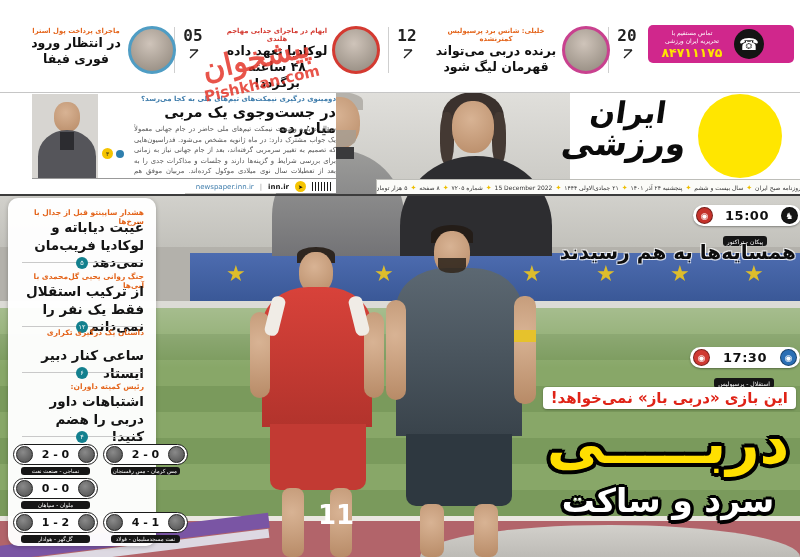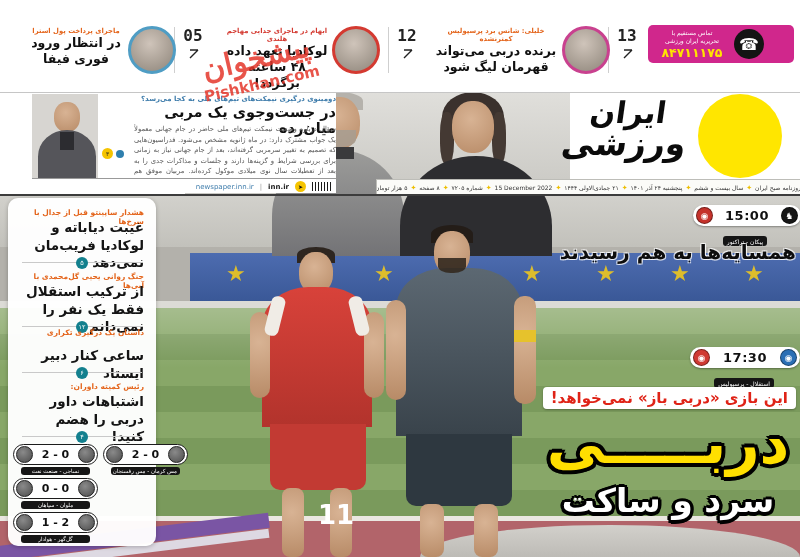--- a/index.html
+++ b/index.html
@@ -285,20 +285,28 @@
       <div class="scorelabel">نساجی - صنعت نفت</div>
     </div>
     <div class="abs" style="left:5px;top:280px;width:85px">
       <div class="pill">
           <span class="teamdot"></span>
         <span class="score">0 - 0</span>
         <span class="teamdot"></span>
         </div>
       <div class="scorelabel">ملوان - سپاهان</div>
     </div>
+    <div class="abs" style="left:95px;top:314px;width:85px">
+      <div class="pill">
+          <span class="teamdot"></span>
+        <span class="score">4 - 1</span>
+        <span class="teamdot"></span>
+        </div>
+      <div class="scorelabel">نفت مسجدسلیمان - فولاد</div>
+    </div>
     <div class="abs" style="left:5px;top:314px;width:85px">
       <div class="pill">
           <span class="teamdot"></span>
         <span class="score">1 - 2</span>
         <span class="teamdot"></span>
         </div>
       <div class="scorelabel">گل‌گهر - هوادار</div>
     </div>
   </div>
 
@@ -308,21 +316,21 @@
       <span class="pcircle">☎</span>
       <span class="ptext">
         <span>تماس مستقیم با</span><br>
         <span>تحریریه ایران ورزشی</span><br>
         <span class="pnumber">۸۴۷۱۱۱۷۵</span>
       </span>
     </div>
 
     <div class="abs vline" style="left:608px"></div>
     <div class="abs numblock" style="left:612px">
-      <span class="num">13</span>
+      <span class="num">20</span>
       <svg class="arrow-svg" width="13" height="13" viewBox="0 0 13 13">
         <path d="M3 3 H11 M11 3 L3 11" stroke="#222" stroke-width="1.4" fill="none"></path>
       </svg>
     </div>
     <div class="abs sphoto" style="left:562px;border:3px solid #c9418f"></div>
     <div class="abs stext" style="left:434px;width:124px">
       <div class="skick" style="color:#e4651c">خلیلی: شانس برد پرسپولیس کمترنشده</div>
       <div class="stitle">برنده دربی می‌تواند قهرمان لیگ شود</div>
     </div>
 

